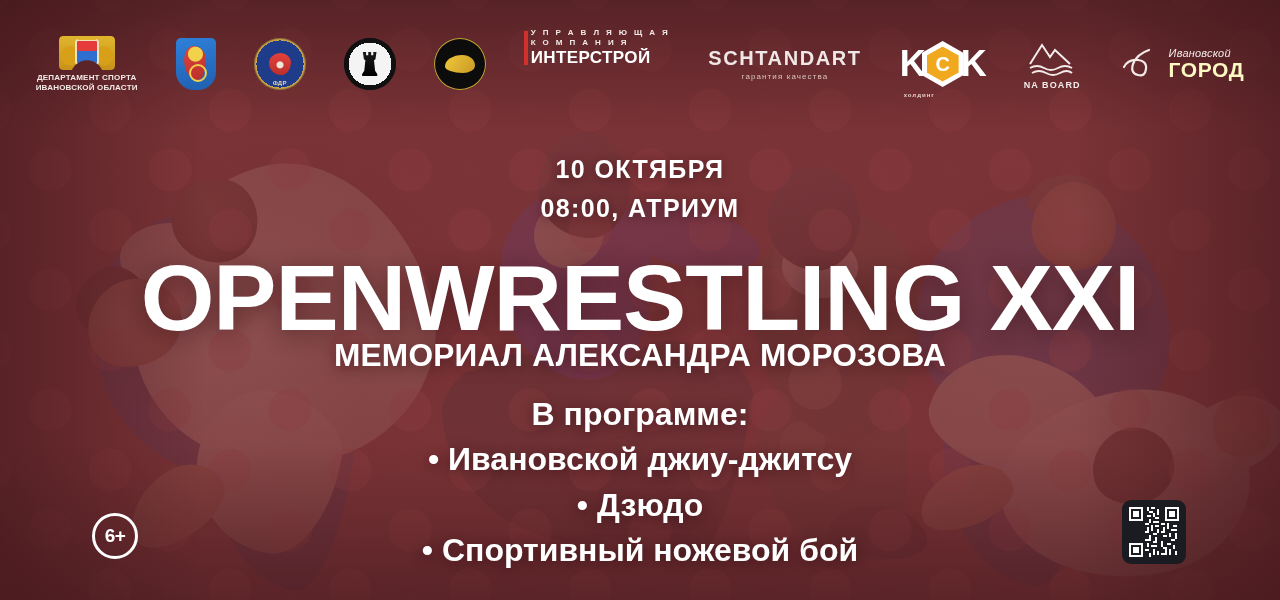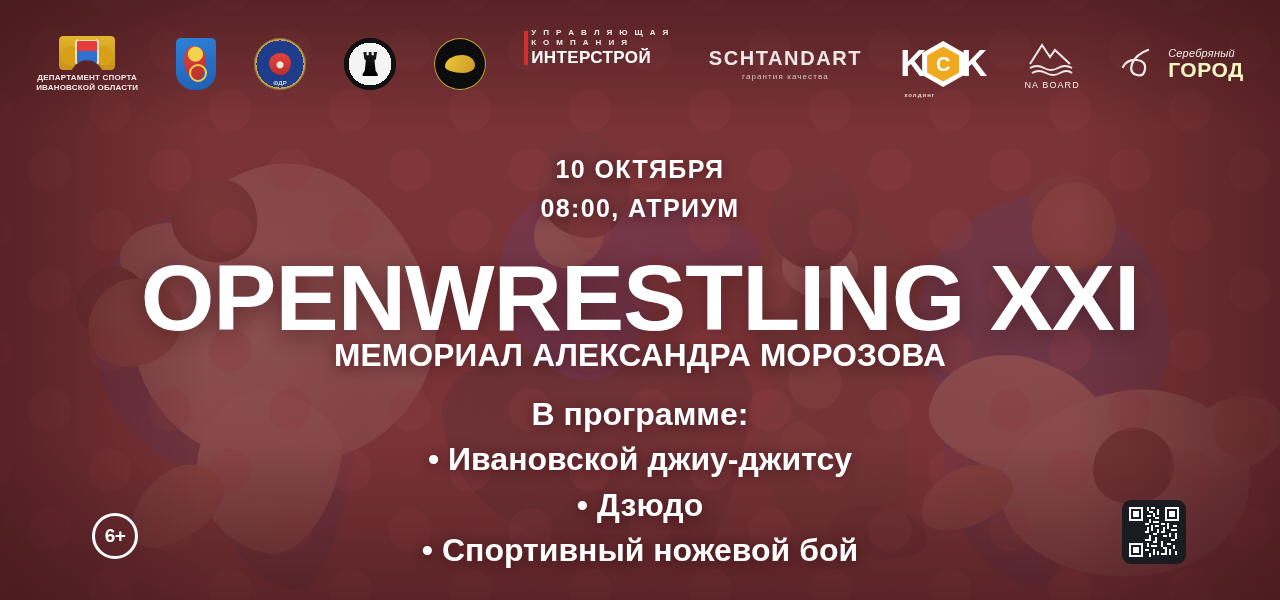--- a/index.html
+++ b/index.html
@@ -382,21 +382,21 @@
     display:flex;align-items:center;justify-content:center;
     color:#fff;font-size:20px;font-weight:bold;
   }
   .ksk-sub{
     position:absolute;left:4px;bottom:2px;color:#e6cfcd;
     font-size:6px;letter-spacing:1px;font-weight:bold;
   }
 
   .naboard{display:flex;flex-direction:column;align-items:center;gap:2px;}
   .nb-mark{width:56px;height:40px;}
-  .nb-txt{color:#f3eceb;font-size:9px;font-weight:normal;letter-spacing:1.1px;}
+  .nb-txt{color:#f3eceb;font-size:9px;font-weight:bold;letter-spacing:1.1px;}
 
   .silver{display:flex;align-items:center;gap:6px;}
   .sv-mark{width:44px;height:40px;}
   .sv-txt{display:flex;flex-direction:column;line-height:1;}
   .sv-top{color:#f2eae9;font-size:11px;font-style:italic;letter-spacing:.2px;}
   .sv-big{color:#fef9c3;font-size:21px;font-weight:bold;letter-spacing:.6px;}
 
   
   .content{position:absolute;inset:0;z-index:7;}
   .date-block{
@@ -549,21 +549,21 @@
         <path d="M8 35 q7 -4 14 0 t14 0 t12 0" fill="none" stroke="#f3eceb" stroke-width="2"></path>
       </svg>
       <div class="nb-txt">NA BOARD</div>
     </div>
 
     <div class="logo silver">
       <svg class="sv-mark" viewBox="0 0 44 40">
         <path d="M30 6 q-12 4 -16 14 q-3 9 5 11 q7 2 8 -6 q1 -8 -8 -9 q-10 -1 -14 7" fill="none" stroke="#f2eae9" stroke-width="2.2" stroke-linecap="round"></path>
       </svg>
       <div class="sv-txt">
-        <div class="sv-top">Серебряный</div>
+        <div class="sv-top">Ивановской</div>
         <div class="sv-big">ГОРОД</div>
       </div>
     </div>
 
   </div>
 
   <div class="content">
 
     <div class="date-block">
       <div>10 ОКТЯБРЯ</div>

